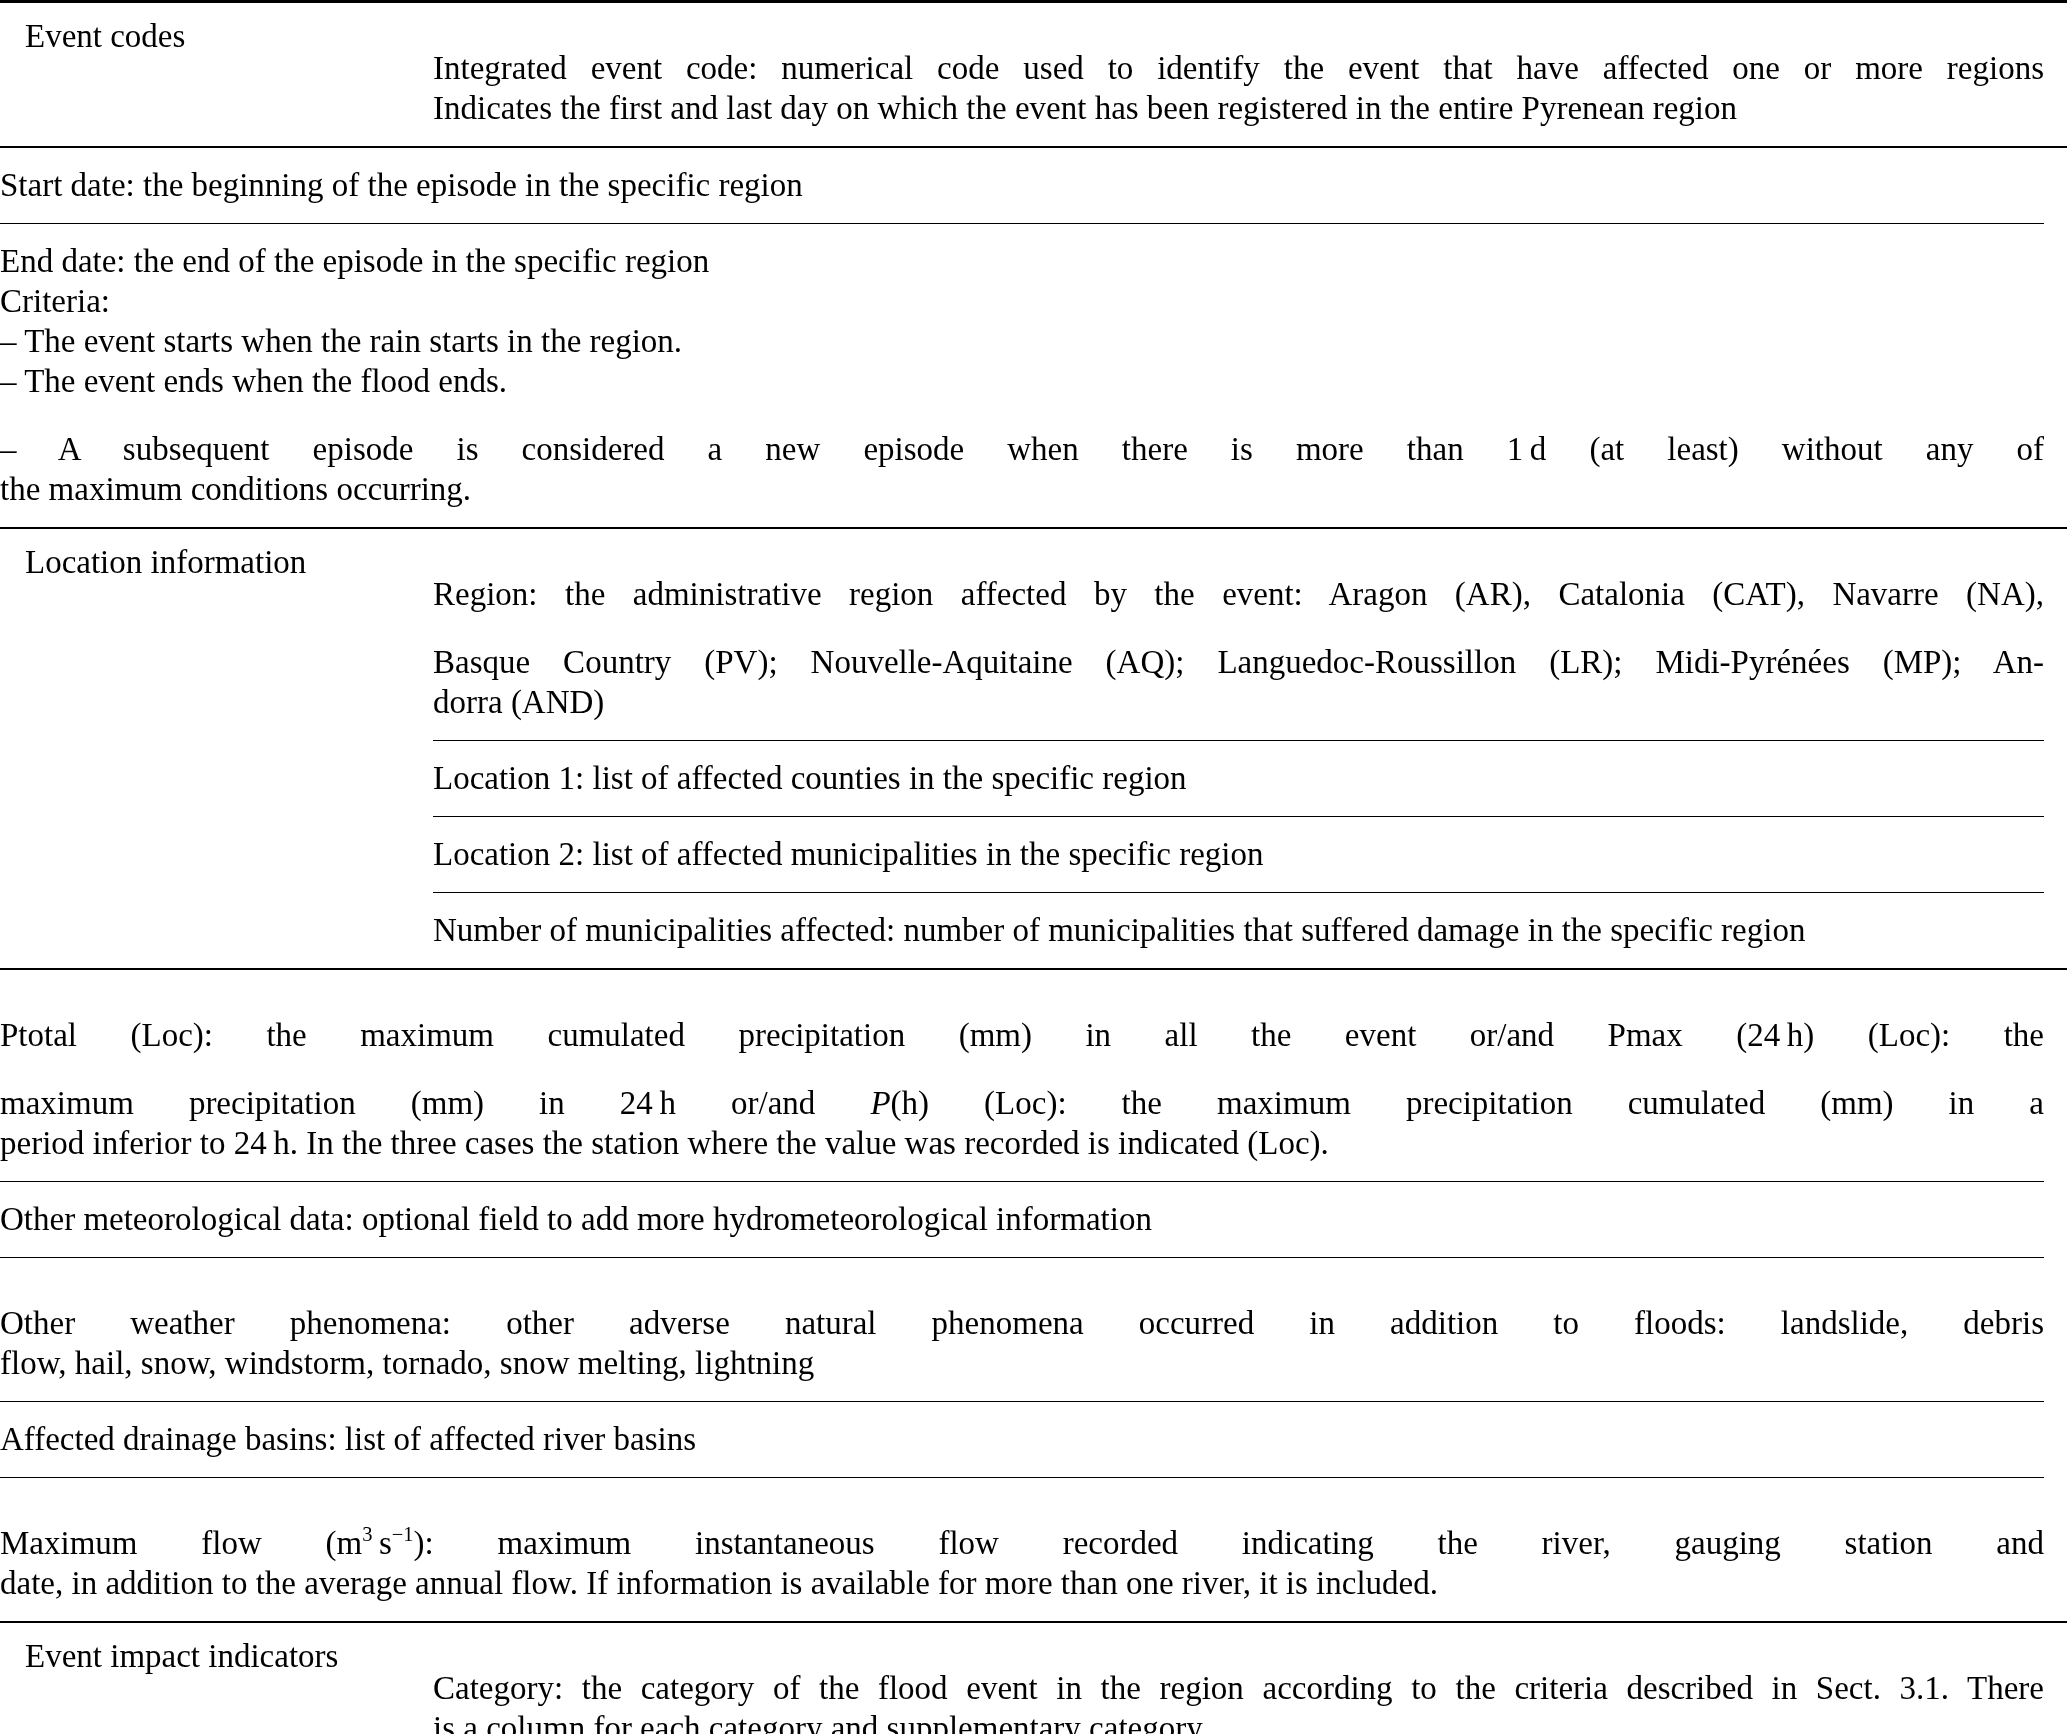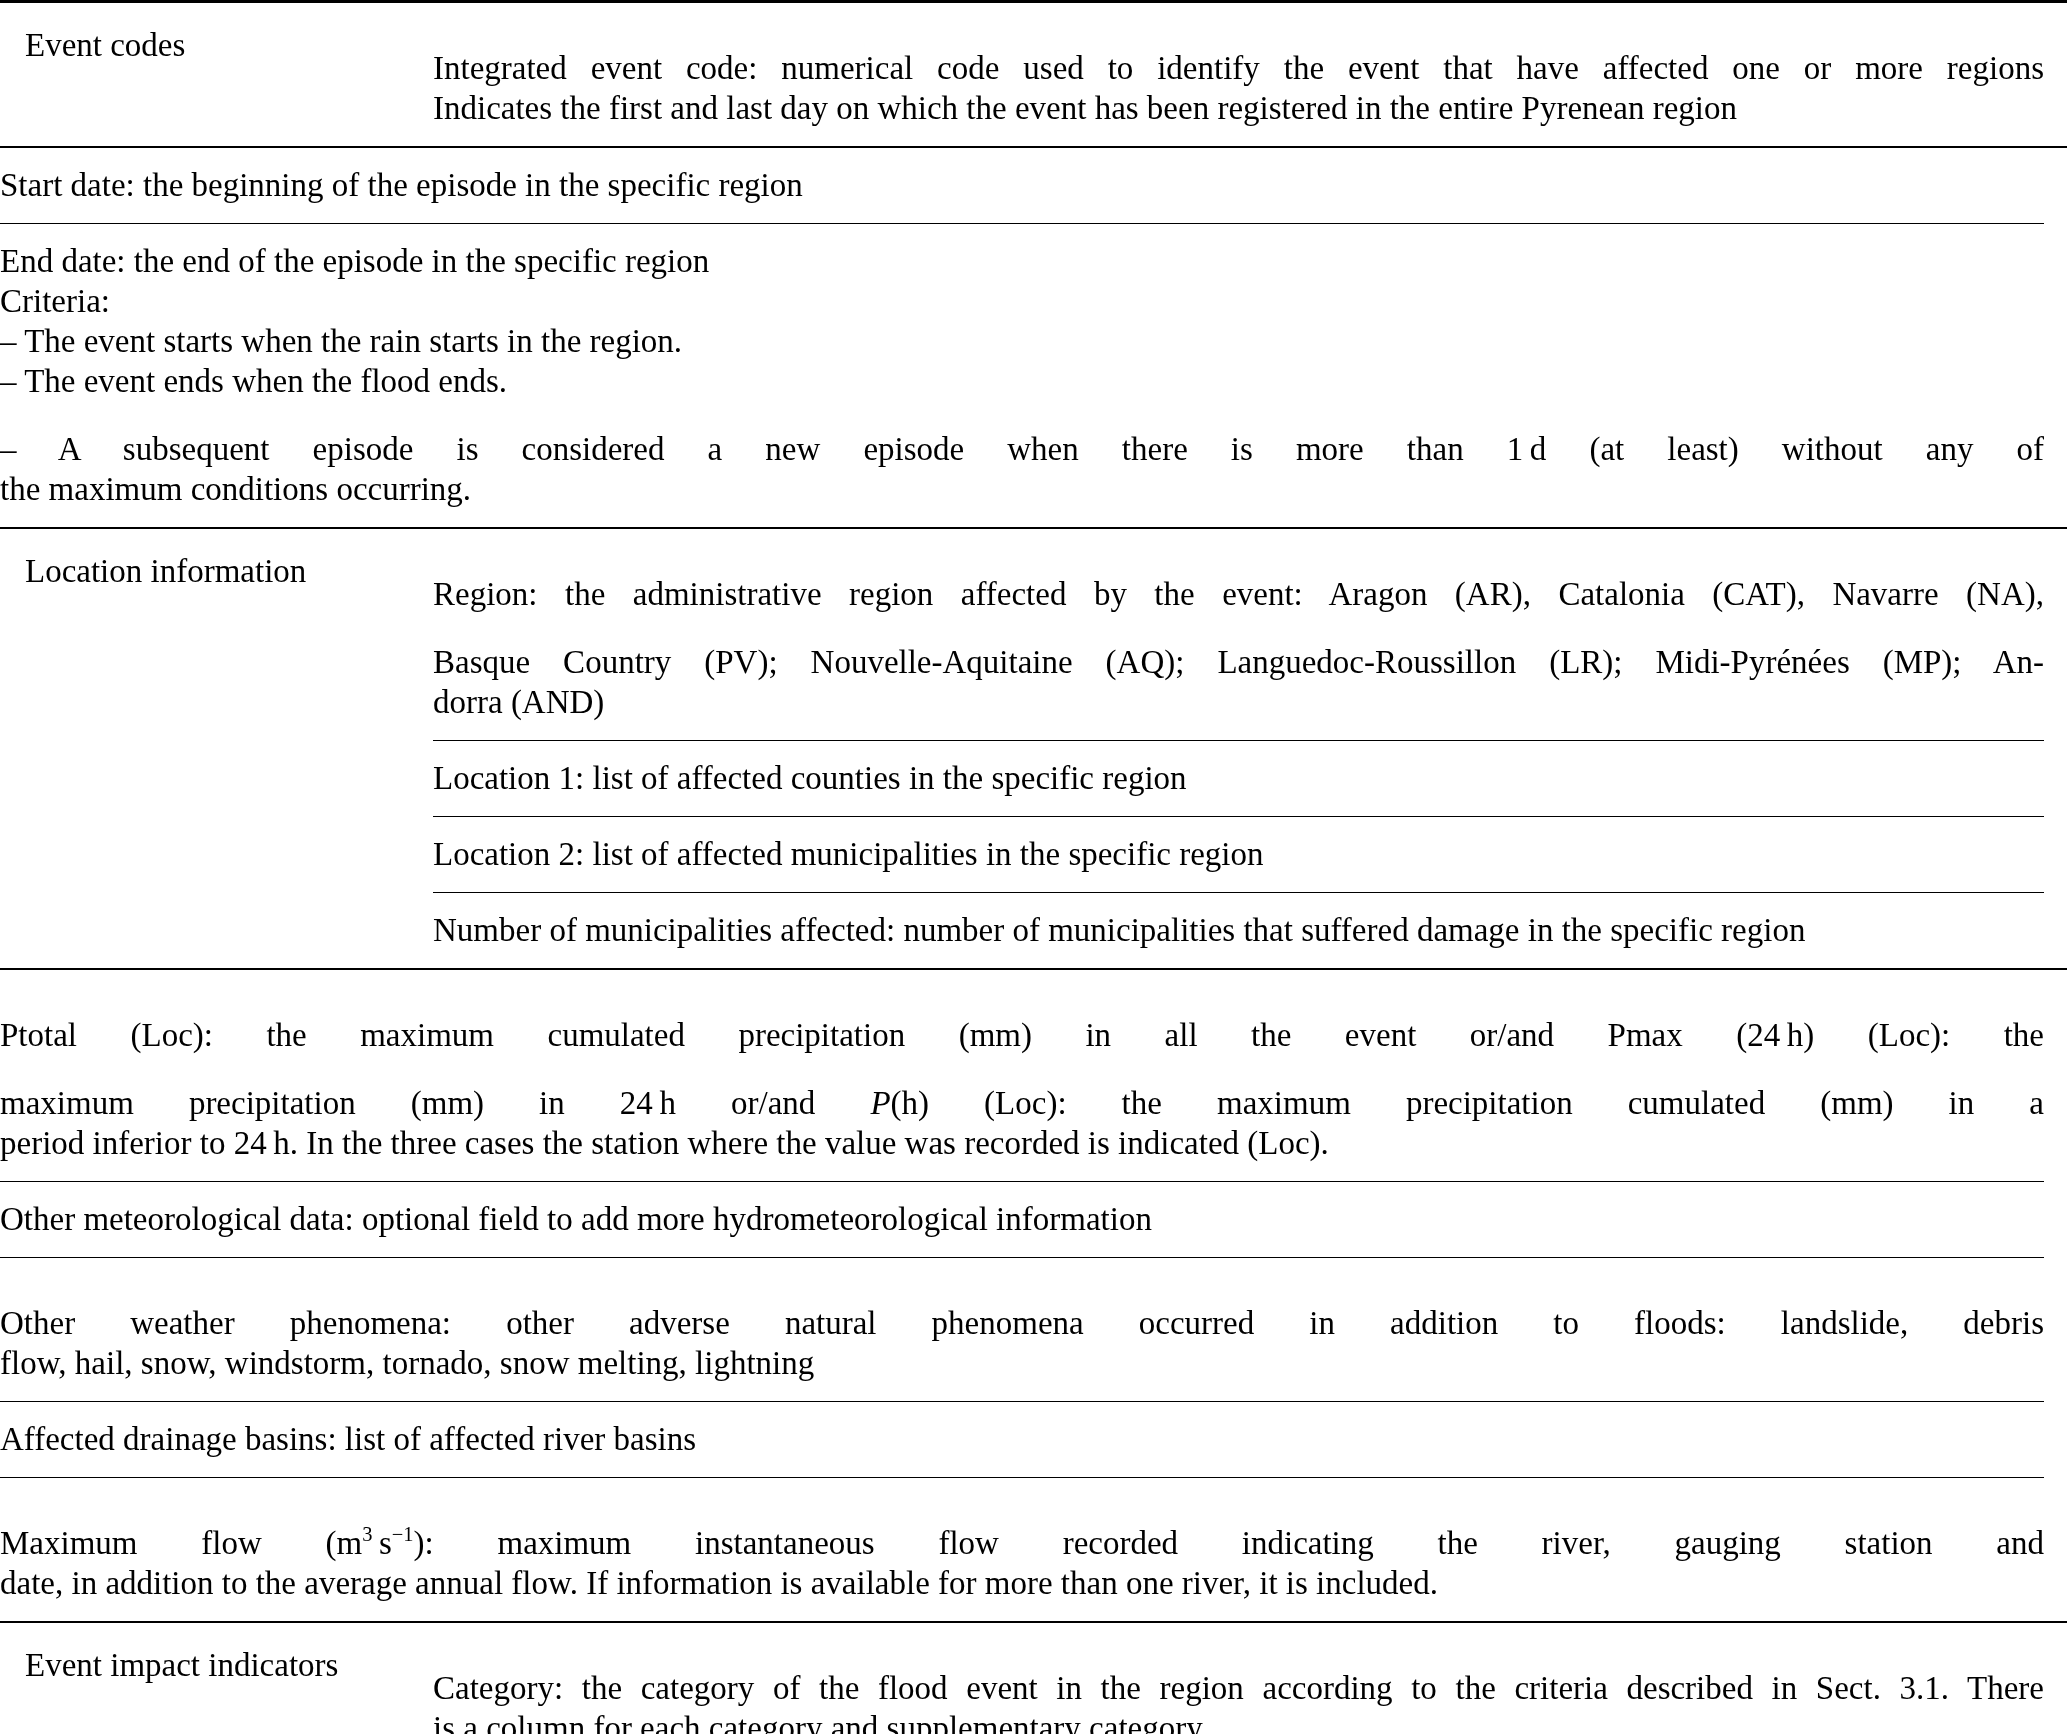--- a/index.html
+++ b/index.html
@@ -28,21 +28,21 @@
     display: flex;
     align-items: stretch;
   }
   .section + .section {
     border-top: 2px solid #000;
   }
   .label-cell {
     width: 433px;
     min-width: 433px;
     box-sizing: border-box;
-    padding: 22px 12px 18px 25px;
+    padding: 13px 12px 18px 25px;
   }
   .content-cell {
     flex: 1;
     box-sizing: border-box;
     padding-right: 23px;
   }
   .row {
     padding: 17px 0 18px 0;
   }
   .row + .row {

